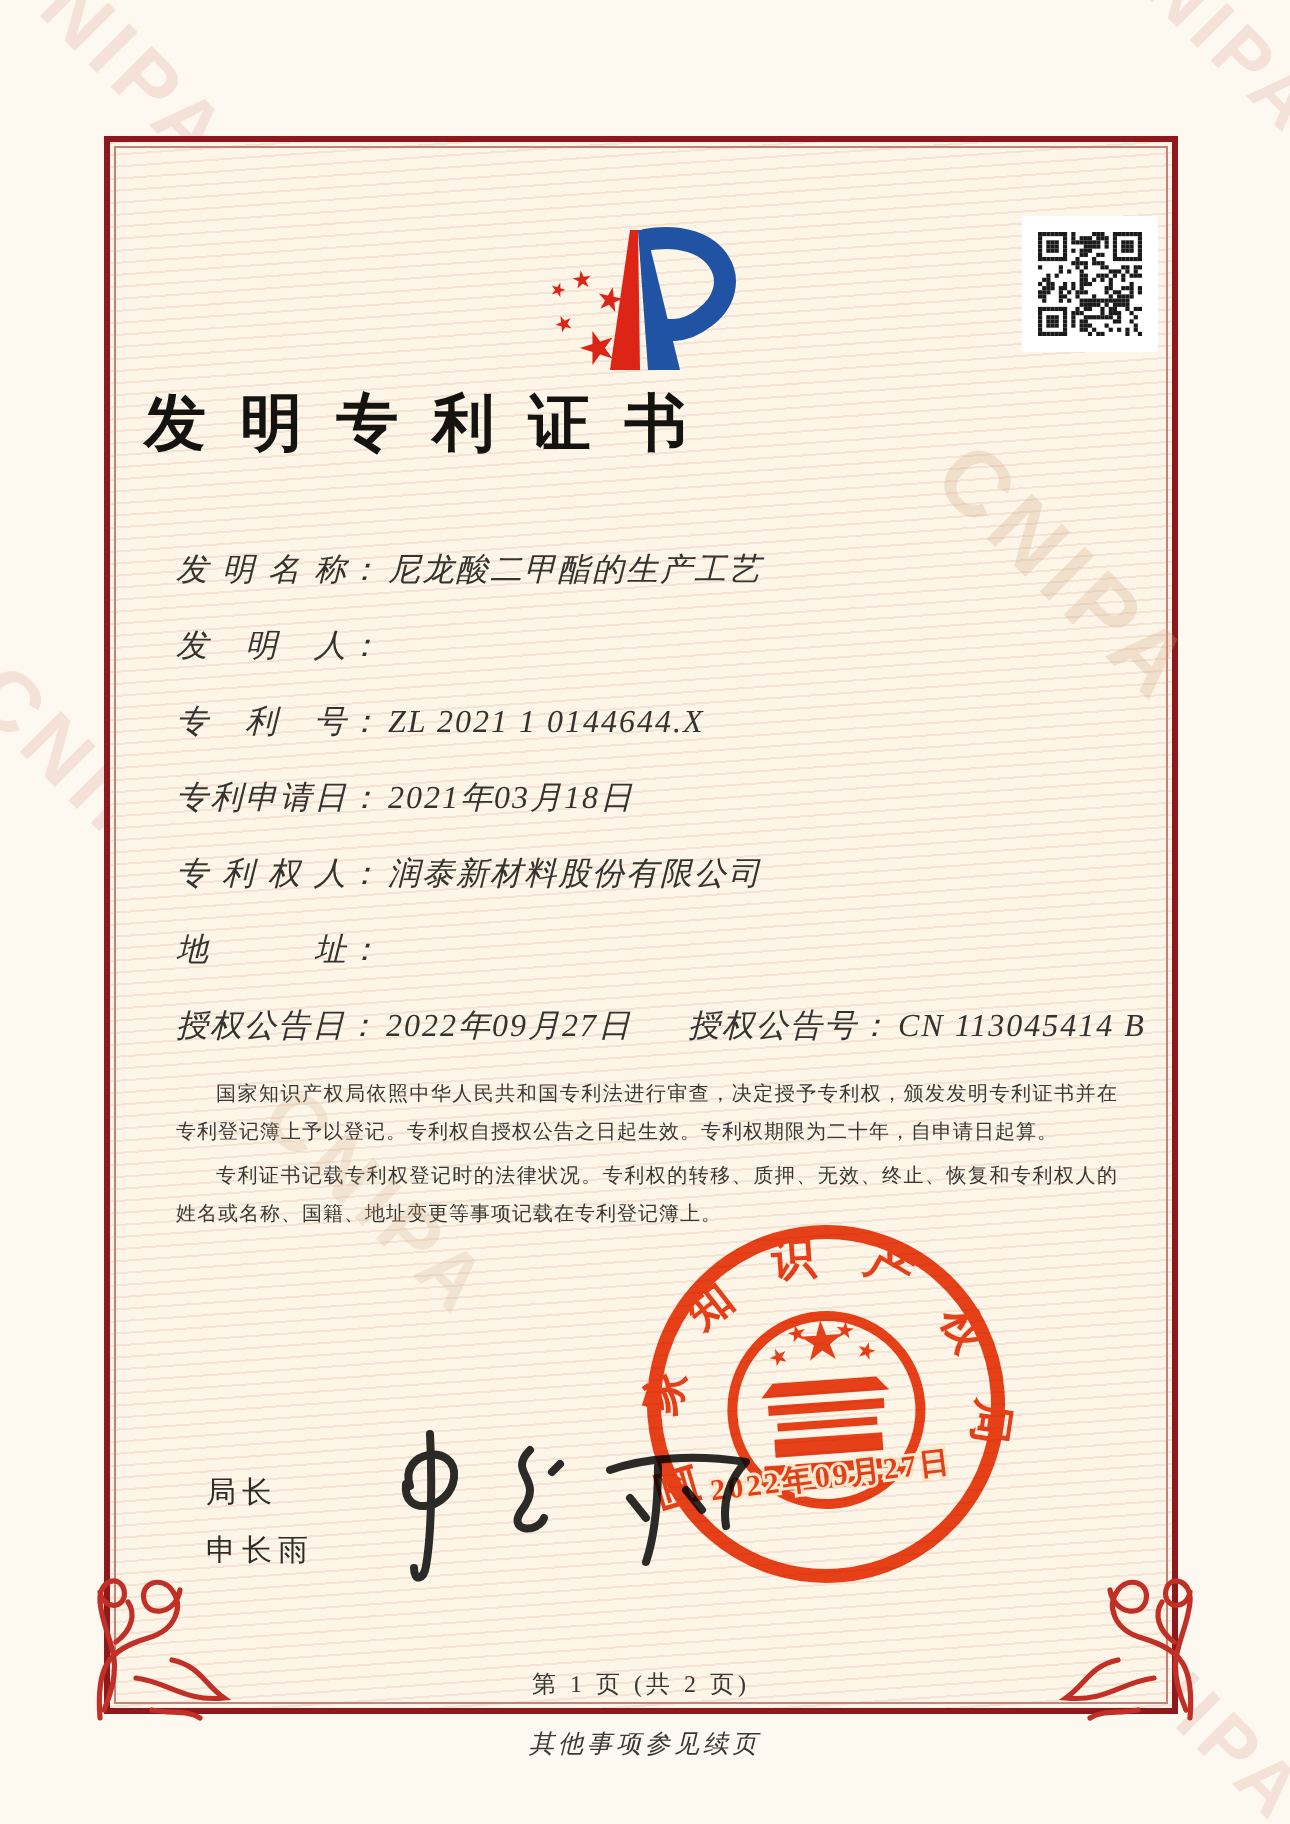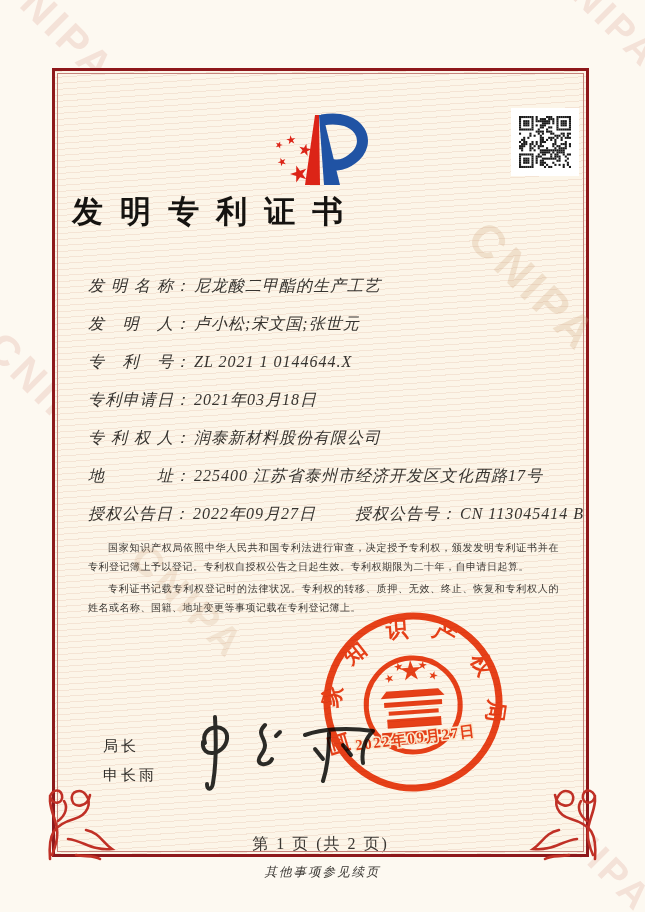--- a/index.html
+++ b/index.html
@@ -55,35 +55,35 @@
   }
   .fields{position:absolute;left:33px;top:205px;width:471px;font-size:16px;color:#36332f;font-style:italic;}
   .frow{height:38px;line-height:20px;display:flex;align-items:flex-start;white-space:nowrap;}
   .flabel{
     display:inline-block;width:86px;
     text-align:justify;text-align-last:justify;
     letter-spacing:1px;
   }
   .fcolon{margin:0 4px 0 0;}
   .fvalue{letter-spacing:1px;}
-  .grp2{margin-left:39px;display:flex;}
+  .grp2{margin-left:28px;display:flex;}
   .paras{
     position:absolute;left:33px;top:468px;width:471px;
     font-size:10px;line-height:1.85;text-align:justify;color:#3a3733;
     letter-spacing:0.5px;
   }
   .paras p{margin:0 0 4px 0;text-indent:2em;}
   .signer{position:absolute;left:48px;top:666px;font-size:15px;letter-spacing:3px;color:#2f2c28;}
   .signer div{margin-bottom:10px;}
   .signature{position:absolute;left:122px;top:640px;width:210px;height:95px;z-index:3;}
   .seal{position:absolute;left:318px;top:607px;width:190px;height:190px;z-index:4;
         mix-blend-mode:multiply;opacity:0.95;transform:rotate(-4deg);}
   .page-num{
     position:absolute;left:0;top:763px;width:100%;text-align:center;
-    font-size:16px;letter-spacing:2px;color:#3a3733;
+    font-size:12px;letter-spacing:2px;color:#3a3733;
   }
   .cont-note{
     position:absolute;left:0;top:864px;width:100%;text-align:center;
     font-size:12.5px;letter-spacing:2px;color:#3a3733;z-index:2;font-style:italic;
   }
   .ornament{position:absolute;width:82px;height:102px;z-index:5;}
   .orn-left{left:42px;top:763px;}
   .orn-right{left:521px;top:763px;transform:scaleX(-1);}
 </style>
 </head>
@@ -428,41 +428,39 @@
 
     <div class="fields">
       <div class="frow">
         <span class="flabel">发明名称</span>
           <span class="fcolon">：</span>
         <span class="fvalue">尼龙酸二甲酯的生产工艺</span>
       </div>
       <div class="frow">
         <span class="flabel">发明人</span>
           <span class="fcolon">：</span>
-        <span class="fvalue">卢小松;宋文国;张世元</span>
       </div>
       <div class="frow">
         <span class="flabel">专利号</span>
           <span class="fcolon">：</span>
         <span class="fvalue">ZL 2021 1 0144644.X</span>
       </div>
       <div class="frow">
         <span class="flabel">专利申请日</span>
           <span class="fcolon">：</span>
         <span class="fvalue">2021年03月18日</span>
       </div>
       <div class="frow">
         <span class="flabel">专利权人</span>
           <span class="fcolon">：</span>
         <span class="fvalue">润泰新材料股份有限公司</span>
       </div>
       <div class="frow">
         <span class="flabel">地址</span>
           <span class="fcolon">：</span>
-        <span class="fvalue">225400 江苏省泰州市经济开发区文化西路17号</span>
       </div>
       <div class="frow">
         <span class="flabel">授权公告日</span>
           <span class="fcolon">：</span>
         <span class="fvalue">2022年09月27日</span>
         <span class="grp2">
           <span style="letter-spacing:1px;">授权公告号</span>
             <span class="fcolon">：</span>
           <span class="fvalue">CN 113045414 B</span>
         </span>

